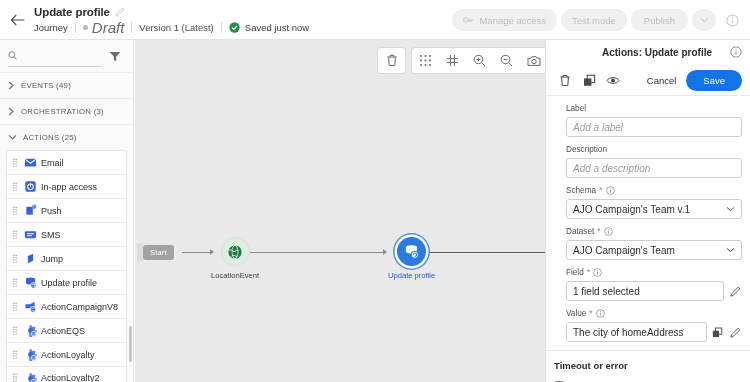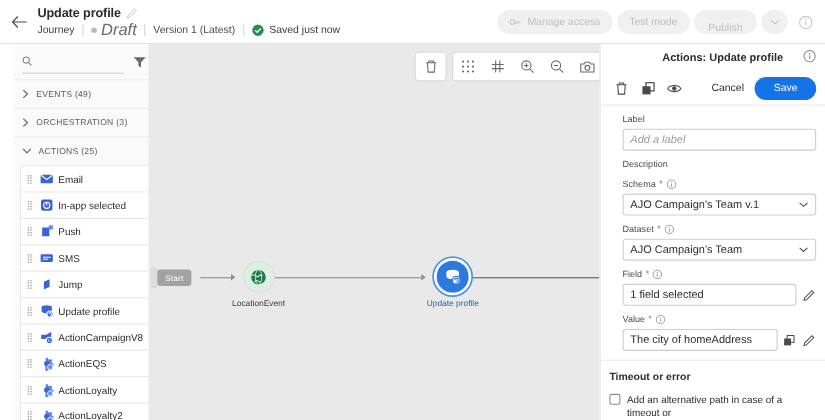--- a/index.html
+++ b/index.html
@@ -40,30 +40,30 @@
   .header-right {
     position: absolute; right: 6px; top: 0; height: 40px;
     display: flex; align-items: center; gap: 4px;
   }
   .hbtn {
     height: 22px; border-radius: 11px; padding: 0 11px;
     display: flex; align-items: center; gap: 5px;
     font-size: 9.5px; background: #f0f0f0; color: #bdbdbd;
     border: none; cursor: default; white-space: nowrap;
   }
-  .hbtn.pub { padding: 0 13px; align-items: flex-end; }
+  .hbtn.pub { padding: 0 13px; }
   .hbtn-chev {
     width: 24px; height: 22px; border-radius: 11px; background: #f0f0f0;
     display: flex; align-items: center; justify-content: center; cursor: default;
   }
   .info-circ { width: 24px; height: 24px; display: flex; align-items: center; justify-content: center; cursor: pointer; }
 
   
   .sidebar {
-    position: absolute; top: 40px; left: 12px; width: 134px; height: 342px;
+    position: absolute; top: 40px; left: 0; width: 134px; height: 342px;
     background: #fafafa; border-right: 1px solid #e4e4e4;
     overflow: hidden;
   }
   .search-row {
     height: 32px; display: flex; align-items: center; padding: 0 8px; gap: 4px;
     background: #fafafa;
   }
   .search-field {
     flex: 1; height: 22px; display: flex; align-items: center; gap: 5px;
     border-bottom: 1px solid #d2d2d2;
@@ -302,21 +302,21 @@
 
       <div class="act-item">
         <span class="grip">⣿</span>
         <span class="act-icon">
           <svg width="13" height="13" viewBox="0 0 14 14">
             <rect x="1.4" y="1.4" width="11.2" height="11.2" rx="2" fill="#3b63d8"></rect>
             <circle cx="7" cy="7.2" r="3" fill="none" stroke="#fff" stroke-width="1.1"></circle>
             <path d="M7 4 V7.2" stroke="#fff" stroke-width="1.1"></path>
           </svg>
         </span>
-        <span class="act-label">In-app selected</span>
+        <span class="act-label">In-app access</span>
       </div>
 
       <div class="act-item">
         <span class="grip">⣿</span>
         <span class="act-icon">
           <svg width="13" height="13" viewBox="0 0 14 14">
             <path d="M2.5 3 H9.5 V11.5 H2.5 Z" fill="#3b63d8"></path>
             <circle cx="11" cy="3" r="2.4" fill="#6d8ff0"></circle>
           </svg>
         </span>
@@ -539,20 +539,23 @@
         </div>
         <div class="inp-row">
           <div class="inp ph">Add a label</div>
         </div>
       </div>
 
       <div class="fld">
         <div class="fld-lbl">
           <span class="t">Description</span>
         </div>
+        <div class="inp-row">
+          <div class="inp ph">Add a description</div>
+        </div>
       </div>
 
       <div class="fld">
         <div class="fld-lbl">
           <span class="t">Schema</span>
           <span class="req">*</span>
           <svg width="9" height="9" viewBox="0 0 12 12">
             <circle cx="6" cy="6" r="5.2" fill="none" stroke="#8a8a8a" stroke-width="1"></circle>
             <path d="M6 5.4 V9" stroke="#8a8a8a" stroke-width="1"></path>
             <circle cx="6" cy="3.6" r=".7" fill="#8a8a8a"></circle>

